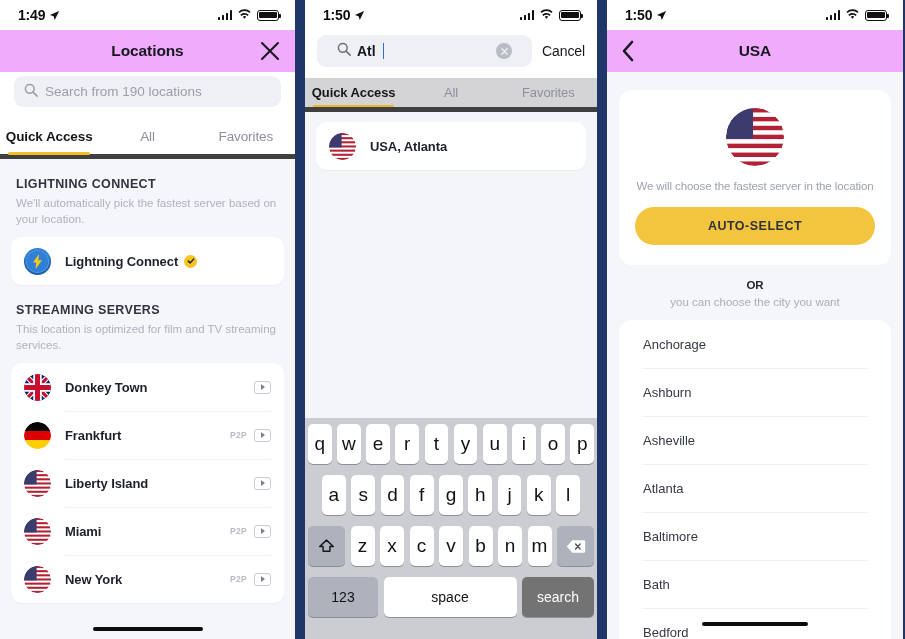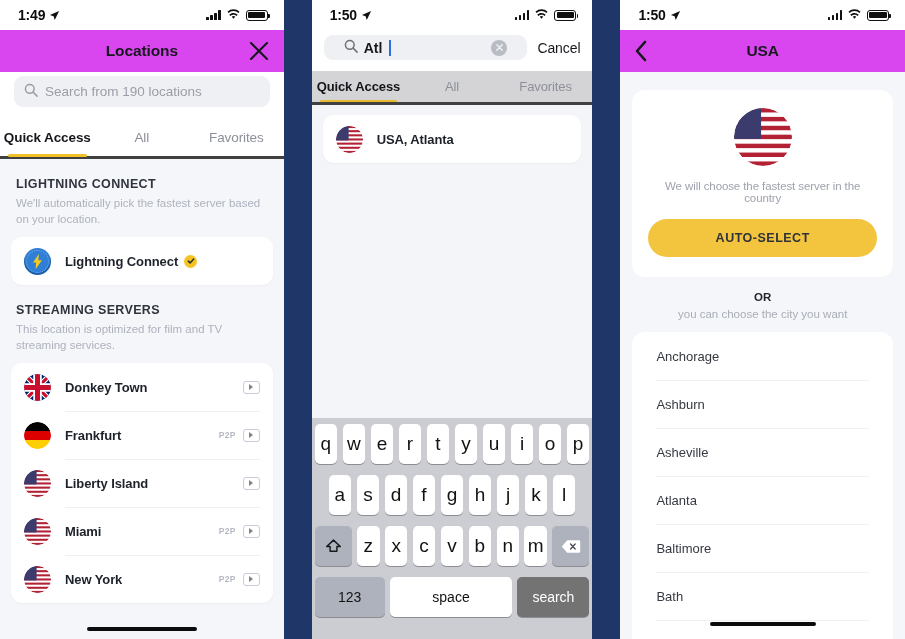--- a/index.html
+++ b/index.html
@@ -2,21 +2,21 @@
 <html><head>
 <meta charset="utf-8">
 <style>
   * { box-sizing: border-box; margin: 0; padding: 0; }
   html, body {
     width: 905px; height: 639px;
     font-family: "Liberation Sans", sans-serif;
     background: #1e3668;
     overflow: hidden;
   }
-  .screens { display: flex; width: 905px; height: 639px; gap: 9px; }
+  .screens { display: flex; width: 905px; height: 639px; }
   .panel { height: 639px; position: relative; overflow: hidden; background: #f5f6fa; }
   .p-left  { width: 295px; }
   .divider { width: 10px; background: #1e3668; height: 639px; flex: 0 0 10px; }
   .p-mid   { width: 292px; }
   .p-right { width: 296px; }
 
   
   .statusbar {
     height: 30px; display: flex; align-items: center;
     justify-content: space-between; padding: 0 16px 0 18px;
@@ -38,21 +38,21 @@
     position: relative; padding: 1.2px;
   }
   .battery::after {
     content:''; position: absolute; right: -3px; top: 3.2px;
     width: 1.8px; height: 4px; background: #111; border-radius: 0 1px 1px 0;
   }
   .battery b { display: block; height: 100%; width: 100%; background: #111; border-radius: 1px; }
 
   
   .nav {
-    height: 42px; background: #d946ef; display: flex; align-items: center;
+    height: 42px; background: #f0abfc; display: flex; align-items: center;
     justify-content: center; position: relative;
   }
   .nav-title { font-size: 15.5px; font-weight: bold; color: #16181d; letter-spacing: -0.1px; }
   .nav-close {
     position: absolute; right: 14px; top: 50%; transform: translateY(-50%);
     width: 22px; height: 22px; cursor: pointer;
   }
   .nav-back {
     position: absolute; left: 14px; top: 50%; transform: translateY(-50%);
     width: 20px; height: 22px; cursor: pointer;
@@ -63,21 +63,21 @@
     display: flex; align-items: center; padding: 0 10px; gap: 7px;
   }
   .searchbox .sfield {
     border: none; background: transparent; outline: none; flex: 1;
     font-family: "Liberation Sans", sans-serif; font-size: 13.5px; color: #2a2d34;
   }
   .searchbox .sfield::placeholder { color: #9b9ea8; }
 
   .tabs {
     background: #fff; display: flex; height: 40px; position: relative;
-    border-bottom: 3px solid #404040;
+    border-bottom: 5px solid #404040;
   }
   .tab {
     flex: 1; display: flex; align-items: center; justify-content: center;
     font-size: 13.5px; color: #8d909a; cursor: pointer; position: relative;
     letter-spacing: -0.1px;
   }
   .tab.active { color: #14161b; font-weight: bold; }
   .tab.active::after {
     content: ''; position: absolute; bottom: -1px; left: 8px; right: 8px;
     height: 3px; background: #f3c127; border-radius: 2px;
@@ -131,21 +131,21 @@
 
   .home-ind {
     position: absolute; bottom: 8px; left: 50%; transform: translateX(-50%);
     width: 110px; height: 4px; background: #0c0c0c; border-radius: 3px;
   }
 
   
   .p-mid { background: #f4f5f9; }
   .m-searchwrap { background: #fff; padding: 5px 12px 11px; display: flex; align-items: center; gap: 10px; }
   .m-searchbox {
-    background: #eff0f3; border-radius: 9px; height: 25px; flex: 1;
+    background: #eff0f3; border-radius: 9px; height: 32px; flex: 1;
     display: flex; align-items: center; padding: 0 20px; gap: 6px;
   }
   .m-val { font-size: 14px; font-weight: bold; color: #16181d; position: relative; }
   .caret {
     display: inline-block; width: 1.6px; height: 16px; background: #2b6fe0;
     vertical-align: -3px; margin-left: 1px;
   }
   .clear-x {
     width: 16px; height: 16px; border-radius: 50%; background: #b8bcc4;
     margin-left: auto; display: flex; align-items: center; justify-content: center;
@@ -652,21 +652,21 @@
                 <rect y="18.4" width="60" height="4.6"></rect>
                 <rect y="27.6" width="60" height="4.6"></rect>
                 <rect y="36.9" width="60" height="4.6"></rect>
                 <rect y="46.1" width="60" height="4.6"></rect>
                 <rect y="55.3" width="60" height="4.6"></rect>
               </g>
               <rect width="28" height="32" fill="#3C3B6E"></rect>
             </g>
           </svg>
       </div>
-      <div class="r-desc">We will choose the fastest server in the country</div>
+      <div class="r-desc">We will choose the fastest server in the location</div>
       <div class="auto-btn">AUTO-SELECT</div>
     </div>
 
     <div class="or-wrap">
       <div class="or-text">OR</div>
       <div class="or-sub">you can choose the city you want</div>
     </div>
 
     <div class="city-card">
       <div class="city-row">Anchorage</div>

